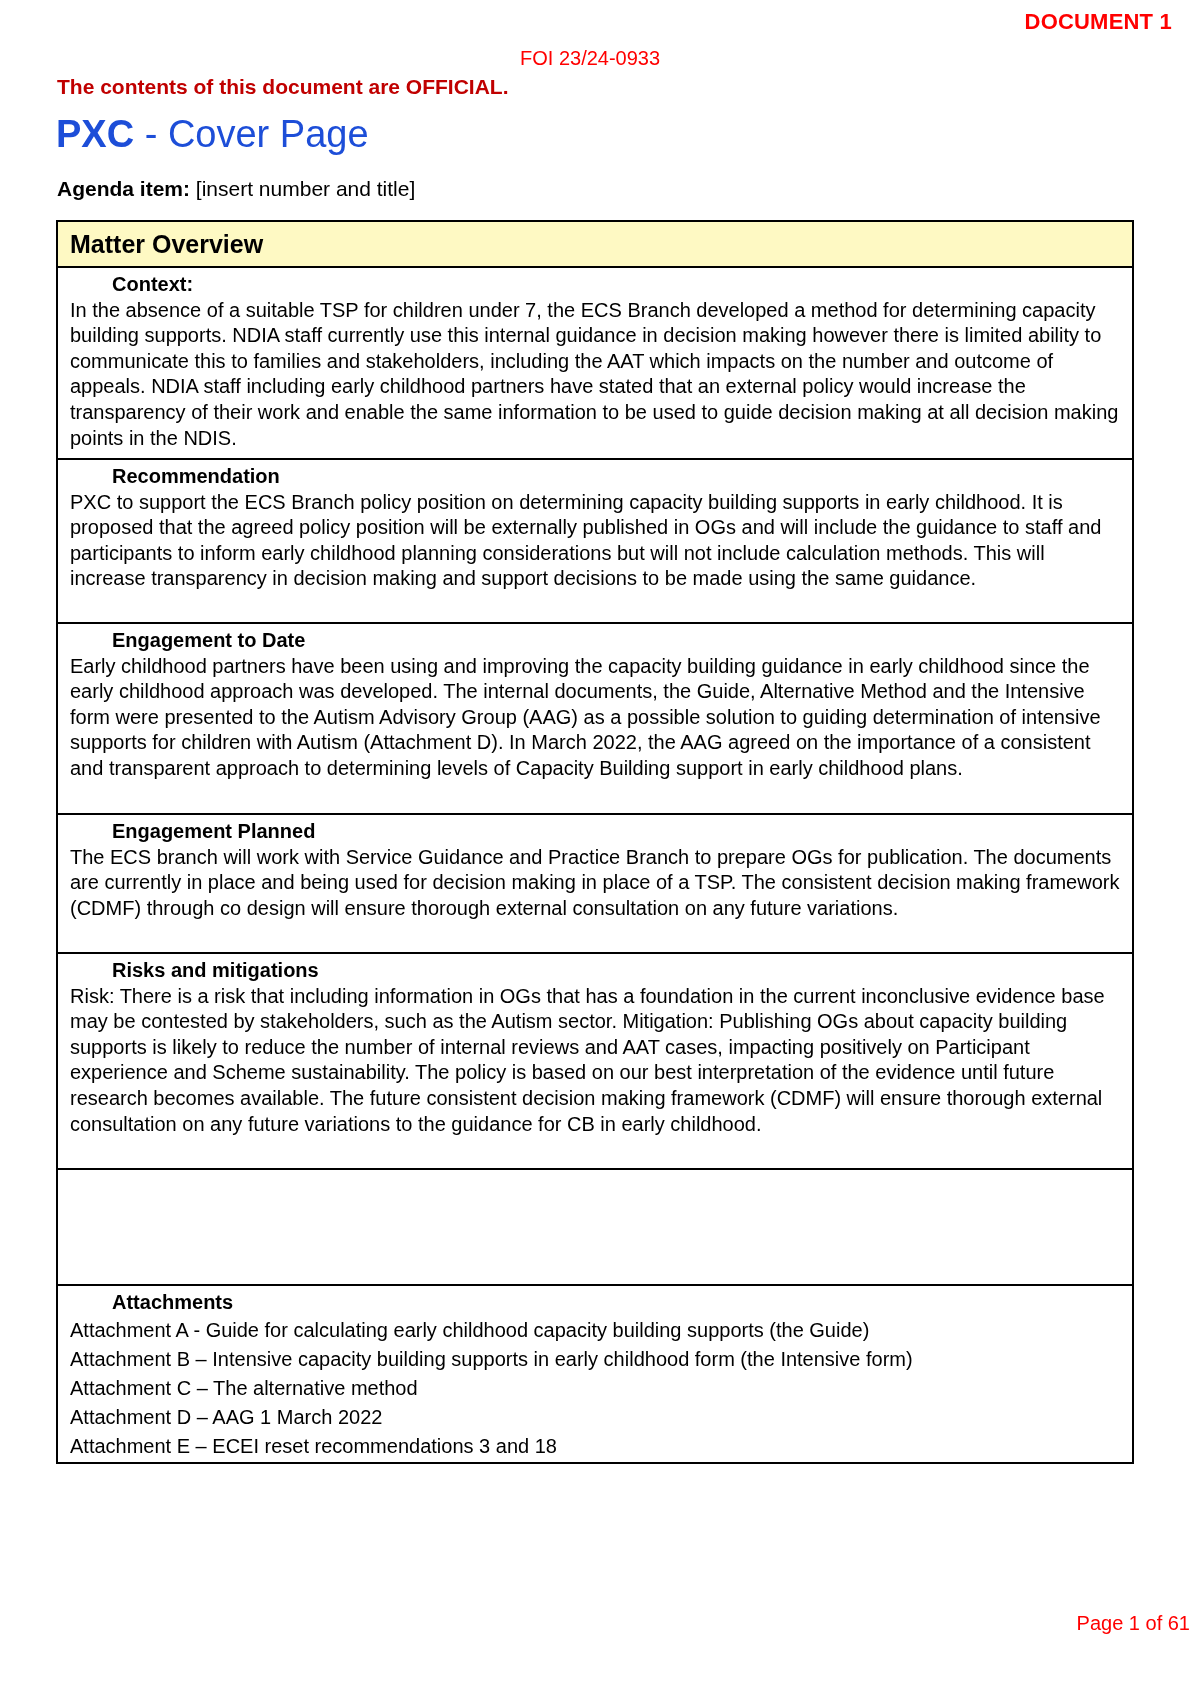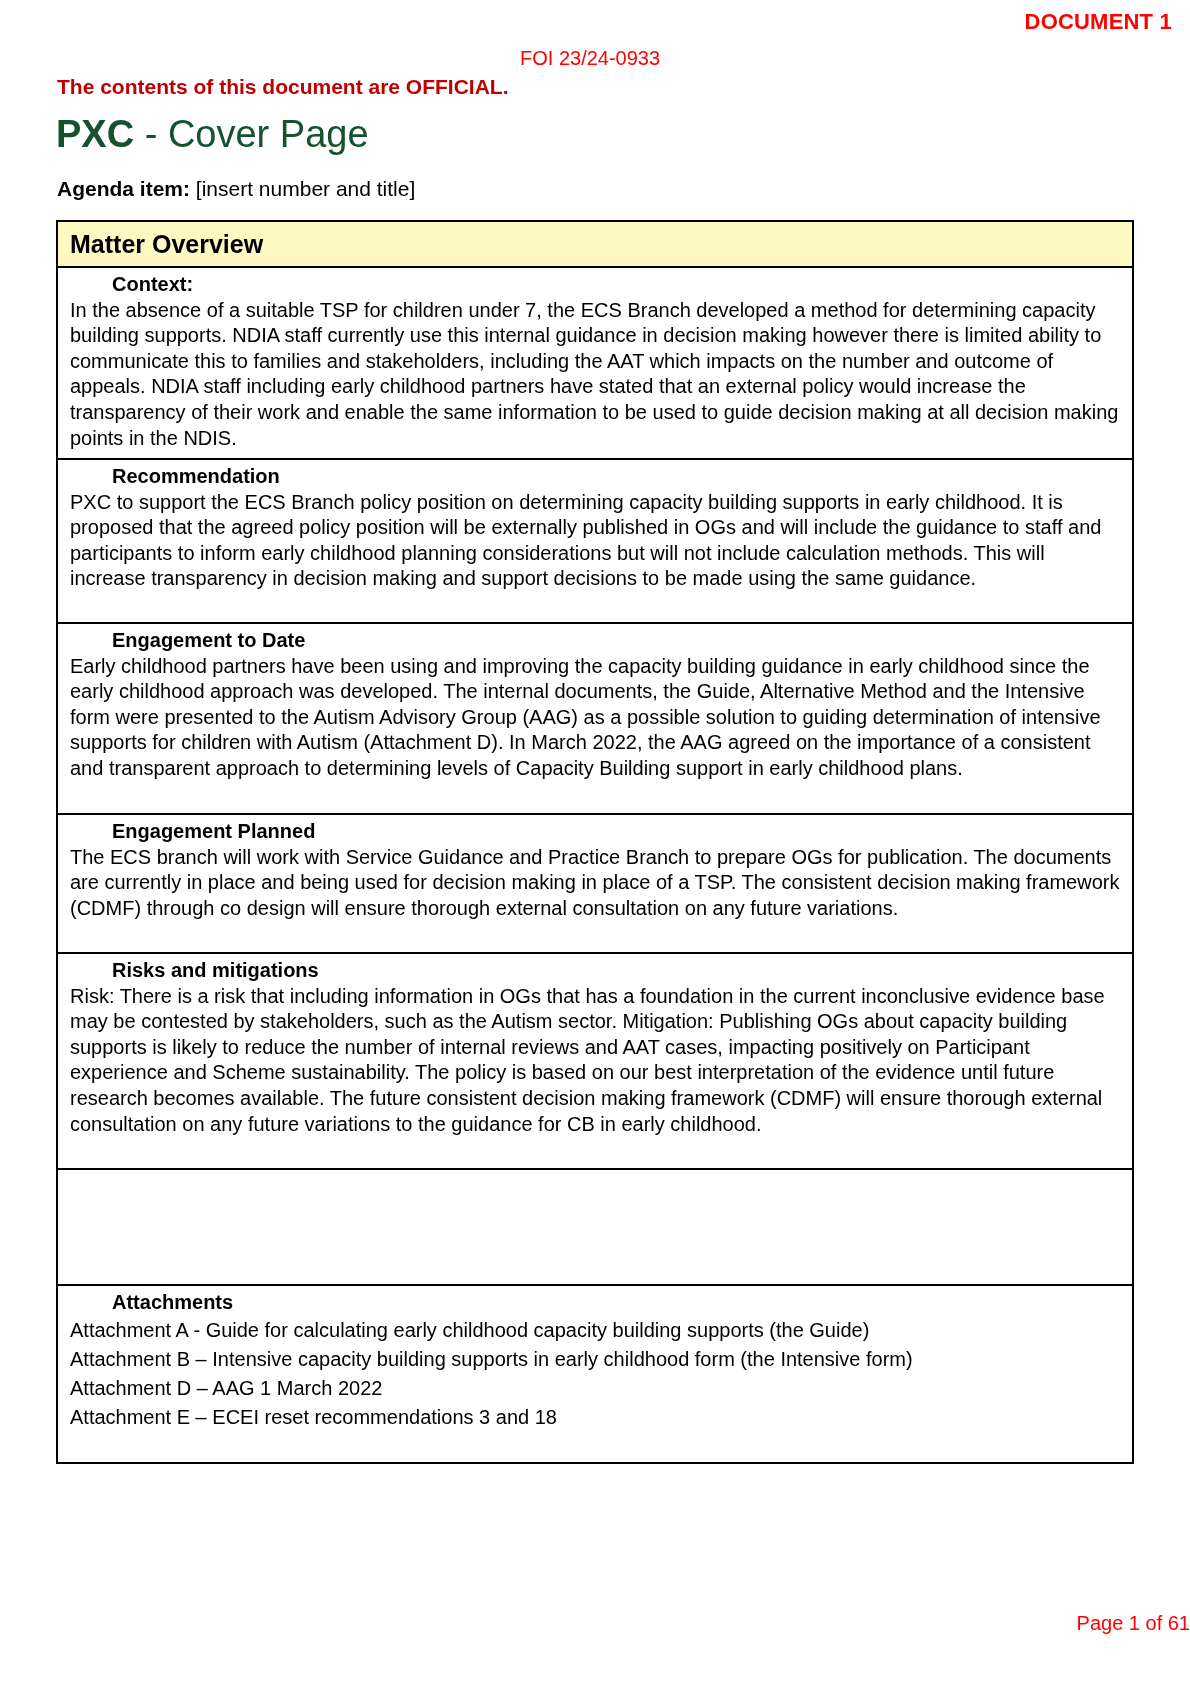--- a/index.html
+++ b/index.html
@@ -14,21 +14,21 @@
   .foi {
     position: absolute; left: 520px; top: 47px;
     font-size: 20px; color: #ff0000;
   }
   .official {
     position: absolute; left: 57px; top: 75px;
     font-size: 21px; font-weight: bold; color: #c00000;
   }
   .title {
     position: absolute; left: 56px; top: 113px;
-    font-size: 38px; color: #14532d; white-space: nowrap;
+    font-size: 38px; color: #1d4ed8; white-space: nowrap;
   }
   .title .strong { font-weight: bold; }
   .agenda {
     position: absolute; left: 57px; top: 177px;
     font-size: 21px;
   }
   .agenda .lbl { font-weight: bold; }
   .table {
     position: absolute; left: 56px; top: 220px; width: 1078px;
     border: 2px solid #000; box-sizing: border-box;
@@ -90,18 +90,19 @@
     <div class="rb">Risk: There is a risk that including information in OGs that has a foundation in the current inconclusive evidence base may be contested by stakeholders, such as the Autism sector. Mitigation: Publishing OGs about capacity building supports is likely to reduce the number of internal reviews and AAT cases, impacting positively on Participant experience and Scheme sustainability. The policy is based on our best interpretation of the evidence until future research becomes available. The future consistent decision making framework (CDMF) will ensure thorough external consultation on any future variations to the guidance for CB in early childhood.</div>
   </div>
 
   <div class="row" style="height:116px">
   </div>
 
   <div class="row" style="height:176px">
     <div class="rh">Attachments</div>
     <span class="att">Attachment A - Guide for calculating early childhood capacity building supports (the Guide)</span>
     <span class="att">Attachment B – Intensive capacity building supports in early childhood form (the Intensive form)</span>
+    <span class="att">Attachment C – The alternative method</span>
     <span class="att">Attachment D – AAG 1 March 2022</span>
     <span class="att">Attachment E – ECEI reset recommendations 3 and 18</span>
   </div>
 </div>
 
 <div class="page-num">Page 1 of 61</div>
 
 </body></html>

